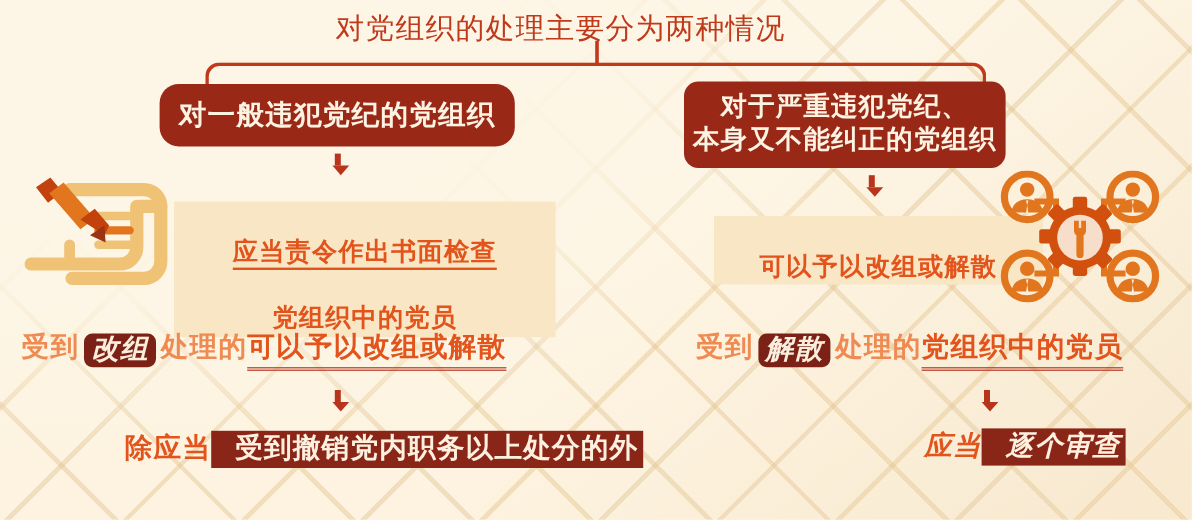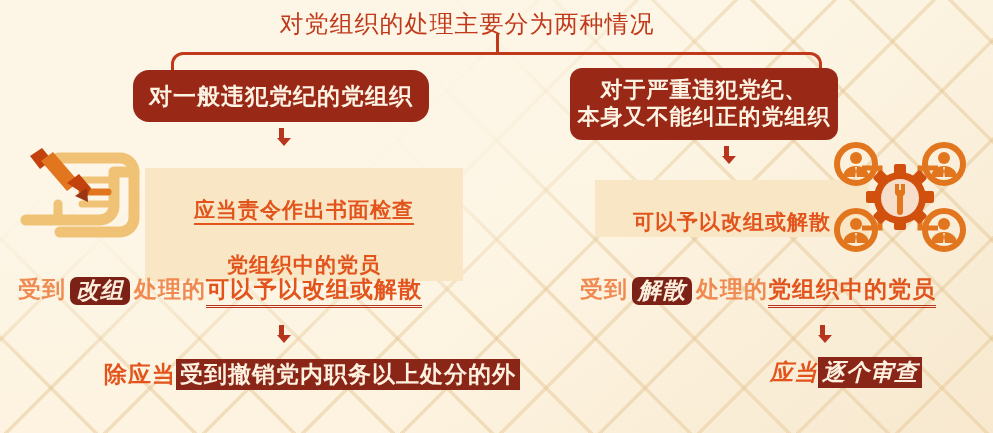--- a/index.html
+++ b/index.html
@@ -97,21 +97,21 @@
     position:absolute;
     font-size:23px;
     letter-spacing:1px;
     line-height:1.45;
     white-space:nowrap;
   }
   #row3-left{left:104px;top:358px;text-align:center;width:340px;}
   #row3-right{left:770px;top:356px;font-style:italic;}
   .dk{
     background:#8a2617;color:#fdf0df;font-weight:bold;
-    padding:2px 4px 3px 4px;
+    padding:2px 4px 3px 20px;
     box-decoration-break:clone;-webkit-box-decoration-break:clone;
   }
   .pre{color:#e2541c;font-weight:bold;}
 
   
   .bracket{position:absolute;left:171px;top:44px;width:651px;height:32px;}
   .bracket .stem{position:absolute;left:325px;top:-10px;width:3px;height:20px;background:#c0391b;}
   .bracket .bar{
     position:absolute;left:0;top:8px;width:651px;height:24px;
     border:3px solid #c0391b;border-bottom:none;

